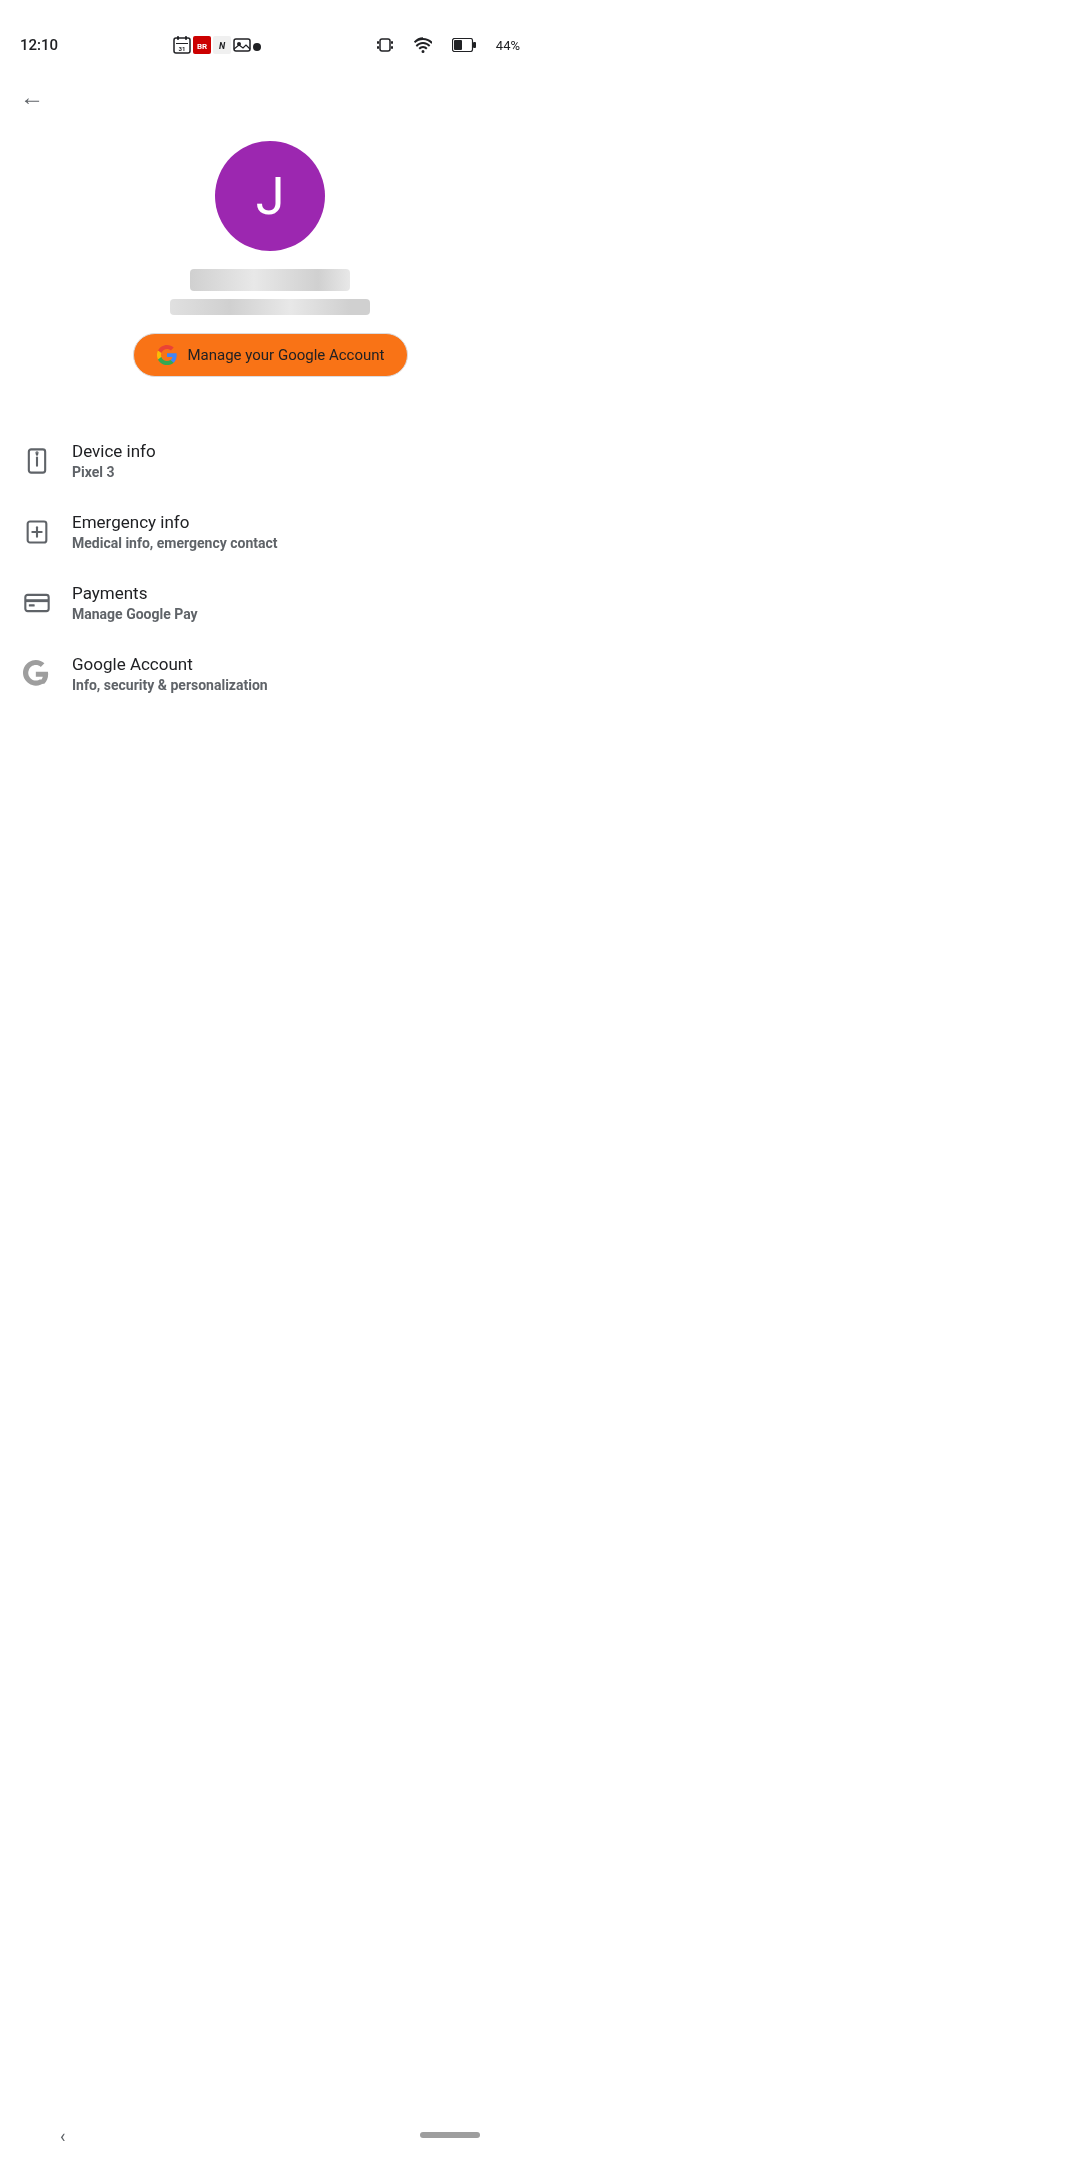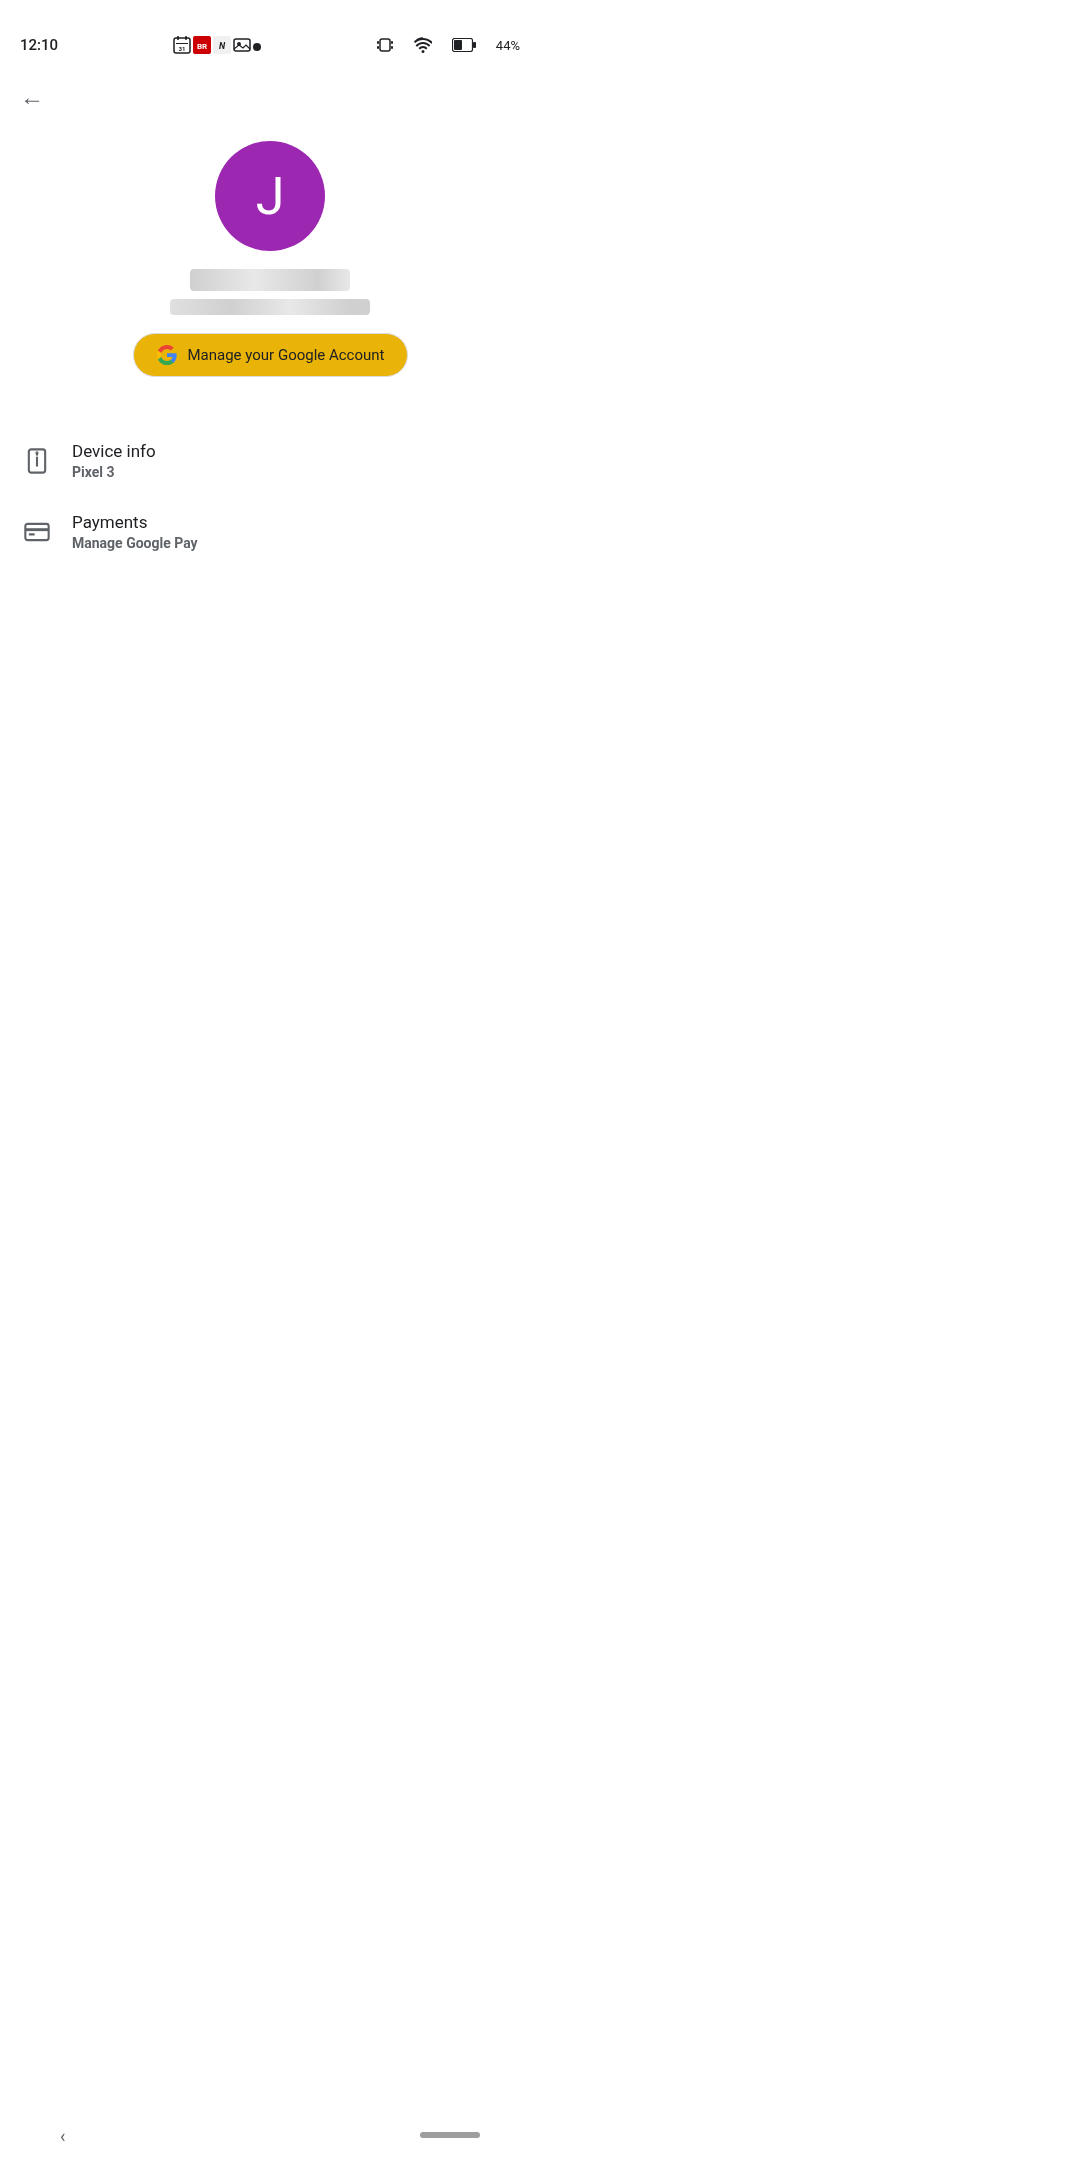--- a/index.html
+++ b/index.html
@@ -111,21 +111,21 @@
     }
 
     
     .manage-account-btn {
       display: flex;
       align-items: center;
       gap: 10px;
       border: 1px solid #dadce0;
       border-radius: 50px;
       padding: 10px 22px;
-      background: #eab308;
+      background: #f97316;
       cursor: pointer;
       margin-bottom: 30px;
     }
 
     .google-g-icon {
       width: 22px;
       height: 22px;
       flex-shrink: 0;
     }
 
@@ -296,34 +296,61 @@
         <line x1="12" y1="9" x2="12" y2="16" stroke-linecap="round"></line>
         <circle cx="12" cy="5" r="0.5" fill="#5f6368"></circle>
       </svg>
     </div>
     <div class="menu-text">
       <span class="menu-title">Device info</span>
       <span class="menu-subtitle">Pixel 3</span>
     </div>
   </div>
 
+  <div class="menu-item">
+    <div class="menu-icon">
+      <svg viewBox="0 0 24 24" fill="none" stroke="#5f6368" stroke-width="1.8">
+        <rect x="4" y="3" width="16" height="18" rx="2"></rect>
+        <line x1="12" y1="8" x2="12" y2="16" stroke-linecap="round"></line>
+        <line x1="8" y1="12" x2="16" y2="12" stroke-linecap="round"></line>
+      </svg>
+    </div>
+    <div class="menu-text">
+      <span class="menu-title">Emergency info</span>
+      <span class="menu-subtitle">Medical info, emergency contact</span>
+    </div>
+  </div>
 
   <div class="menu-item">
     <div class="menu-icon">
       <svg viewBox="0 0 24 24" fill="none" stroke="#5f6368" stroke-width="1.8">
         <rect x="2" y="5" width="20" height="14" rx="2"></rect>
         <line x1="2" y1="10" x2="22" y2="10" stroke-width="2.5"></line>
         <rect x="5" y="13" width="5" height="2" rx="0.5" fill="#5f6368" stroke="none"></rect>
       </svg>
     </div>
     <div class="menu-text">
       <span class="menu-title">Payments</span>
       <span class="menu-subtitle">Manage Google Pay</span>
     </div>
   </div>
 
+  <div class="menu-item">
+    <div class="menu-icon">
+      <svg viewBox="0 0 24 24" xmlns="http://www.w3.org/2000/svg" width="28" height="28">
+        <path d="M21.56 12.25c0-.78-.07-1.53-.2-2.25H11v4.26h5.92c-.26 1.37-1.04 2.53-2.21 3.31v2.77h3.57c2.08-1.92 3.28-4.74 3.28-8.09z" fill="#9e9e9e"></path>
+        <path d="M11 22c2.97 0 5.46-.98 7.28-2.66l-3.57-2.77c-.98.66-2.23 1.06-3.71 1.06-2.86 0-5.29-1.93-6.16-4.53H1.18v2.84C2.99 19.53 6.7 22 11 22z" fill="#9e9e9e"></path>
+        <path d="M4.84 13.09c-.22-.66-.35-1.36-.35-2.09s.13-1.43.35-2.09V6.07H1.18C.43 7.55 0 9.22 0 11s.43 3.45 1.18 4.93l2.85-2.22.81-.62z" fill="#9e9e9e"></path>
+        <path d="M11 4.38c1.62 0 3.06.56 4.21 1.64l3.15-3.15C16.45 1.09 13.97 0 11 0 6.7 0 2.99 2.47 1.18 6.07l3.66 2.84c.87-2.6 3.3-4.53 6.16-4.53z" fill="#9e9e9e"></path>
+      </svg>
+    </div>
+    <div class="menu-text">
+      <span class="menu-title">Google Account</span>
+      <span class="menu-subtitle">Info, security &amp; personalization</span>
+    </div>
+  </div>
 
 </div>
 
 <div class="bottom-nav">
   <span class="nav-back-btn">‹</span>
   <div class="nav-home-pill"></div>
 </div>
 
 </body></html>

